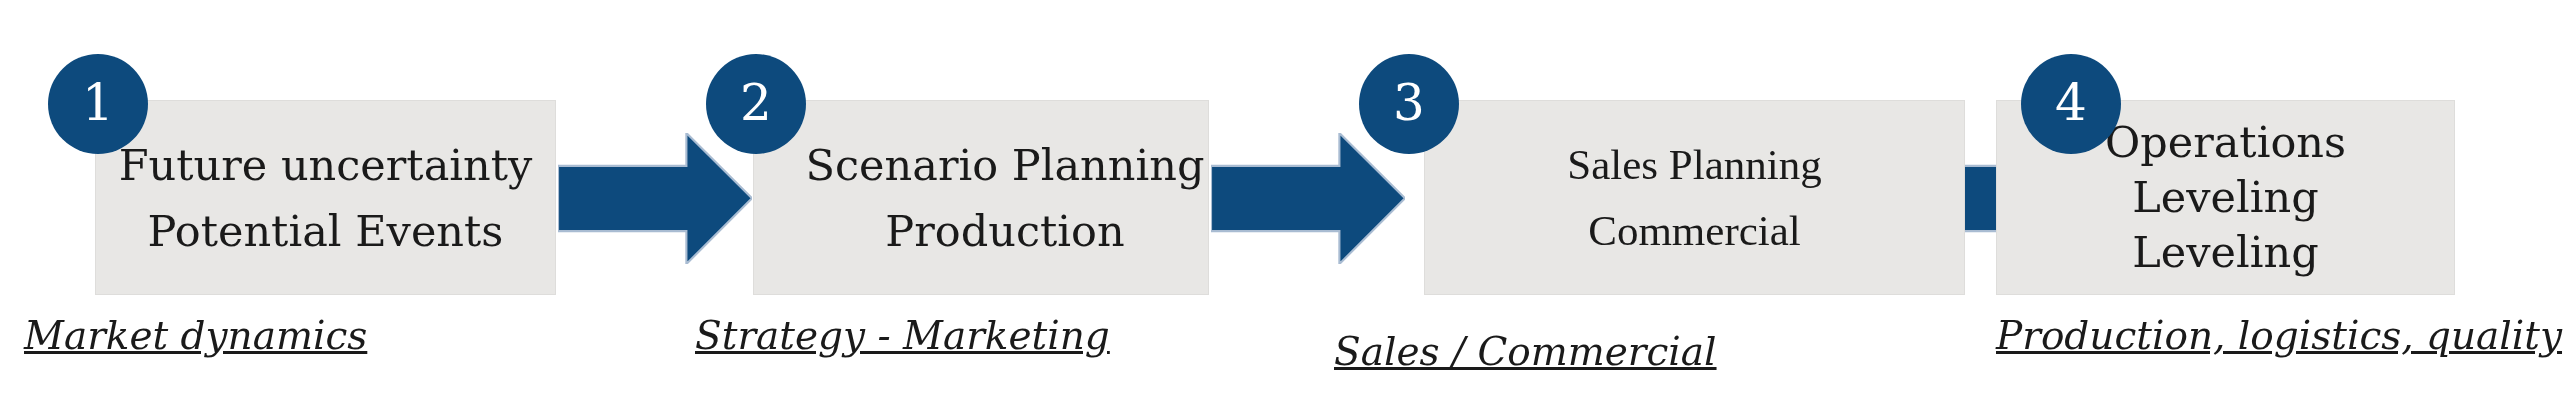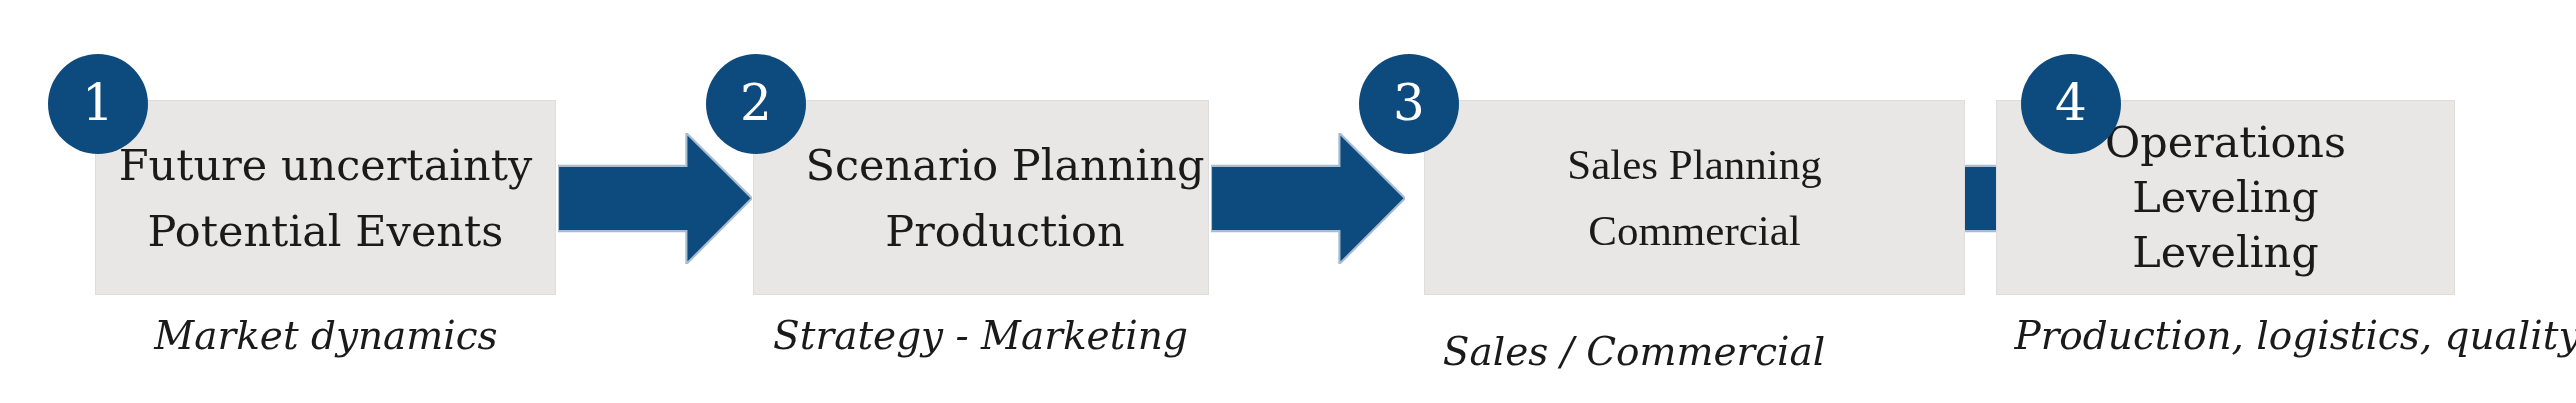--- a/index.html
+++ b/index.html
@@ -38,22 +38,23 @@
     display:flex;justify-content:center;align-items:center;
     z-index:2;
   }
   .badge-number{
     font-size:50px;color:var(--number-text);line-height:1;
     transform:translateY(-1.4px);
   }
   .caption{
     position:absolute;top:313px;height:57px;
     font-style:italic;font-size:39px;line-height:46px;
-    color:var(--body-text);text-align:center;white-space:nowrap;
+    color:var(--body-text);text-align:left;white-space:nowrap;
     z-index:1;
+    text-decoration:underline;
   }
   .arrow{
     position:absolute;top:133px;width:194px;height:131px;
     z-index:0;
   }
   .arrow polygon{
     fill:var(--accent-blue);
     stroke:var(--arrow-outline);
     stroke-width:3;
   }
@@ -76,21 +77,21 @@
     <polygon points="0,46 180,46 180,0 272,91 180,183 180,137 0,137"></polygon>
   </svg>
 
   <div class="step-box lines-2" style="left:753px;width:456px;padding-left:48px;">
     <div class="box-line">Scenario Planning</div>
     <div class="box-line">Production</div>
   </div>
   <div class="badge" style="left:706px;">
     <span class="badge-number">2</span>
   </div>
-  <div class="caption" style="left:681px;width:599px;">Strategy - Marketing</div>
+  <div class="caption" style="left:695px;width:599px;">Strategy - Marketing</div>
 
   <svg class="arrow" style="left:1211px;" viewBox="0 0 272 183" preserveAspectRatio="none">
     <polygon points="0,46 180,46 180,0 272,91 180,183 180,137 0,137"></polygon>
   </svg>
 
   <div class="step-box lines-2" style="left:1424px;width:541px;font-family:Liberation Serif, serif;">
     <div class="box-line">Sales Planning</div>
     <div class="box-line">Commercial</div>
   </div>
   <div class="badge" style="left:1359px;">

